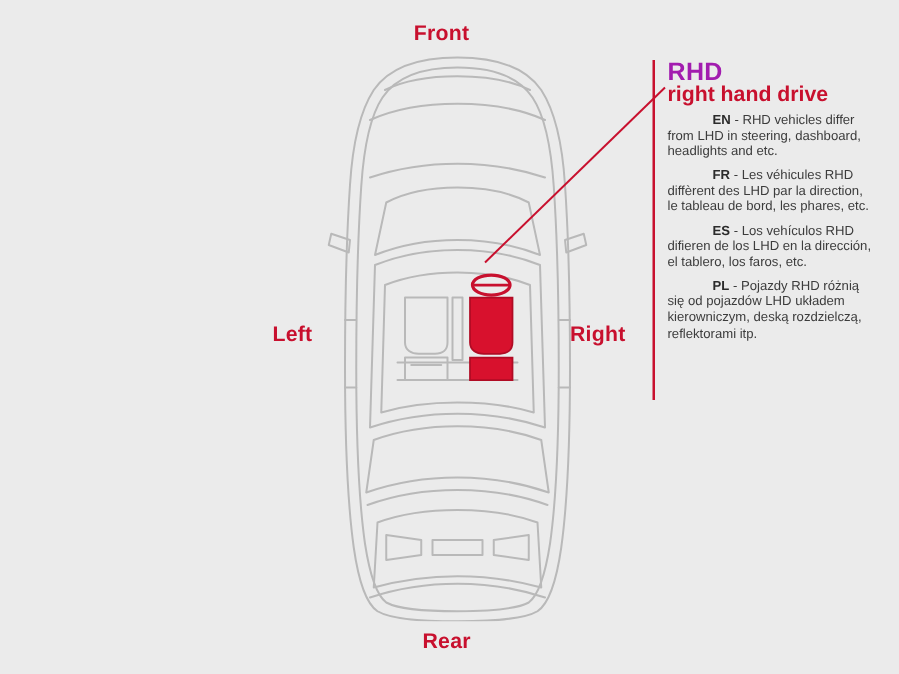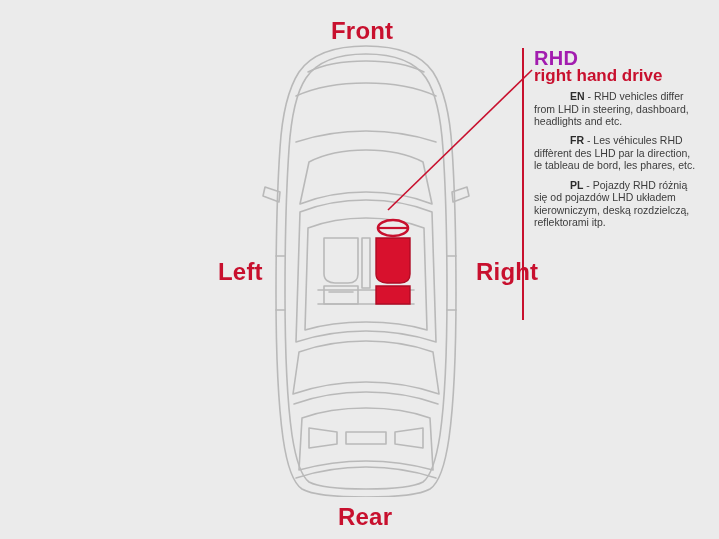--- a/index.html
+++ b/index.html
@@ -18,28 +18,28 @@
     position: absolute;
     left: 0; top: 0;
     width: 719px;
     height: 539px;
   }
 
   .dir-label {
     position: absolute;
     color: #c8102e;
     font-weight: bold;
-    font-size: 24px;
+    font-size: 17px;
     letter-spacing: 0.2px;
     white-space: nowrap;
   }
   .dir-front { left: 331px; top: 17px; }
   .dir-rear  { left: 338px; top: 503px; }
   .dir-left  { left: 218px; top: 258px; }
-  .dir-right { left: 476px; top: 258px; }
+  .dir-right { left: 456px; top: 258px; }
 
   #car-svg {
     position: absolute;
     left: 236px;
     top: 42px;
     width: 260px;
     height: 455px;
   }
 
   #callout-line {
@@ -167,17 +167,18 @@
   <svg id="callout-line" viewBox="0 0 160 170">
     <line x1="152" y1="20" x2="8" y2="160" stroke="#c8102e" stroke-width="1.6"></line>
   </svg>
 
   <div class="info-panel">
     <div class="info-title">RHD</div>
     <div class="info-sub">right hand drive</div>
     <div id="lang-list">
         <div class="lang-block"><span class="lang-code">EN</span><span> - RHD vehicles differ from LHD in steering, dashboard, headlights and etc.</span></div>
         <div class="lang-block"><span class="lang-code">FR</span><span> - Les véhicules RHD diffèrent des LHD par la direction, le tableau de bord, les phares, etc.</span></div>
+        <div class="lang-block"><span class="lang-code">ES</span><span> - Los vehículos RHD difieren de los LHD en la dirección, el tablero, los faros, etc.</span></div>
         <div class="lang-block"><span class="lang-code">PL</span><span> - Pojazdy RHD różnią się od pojazdów LHD układem kierowniczym, deską rozdzielczą, reflektorami itp.</span></div>
       </div>
   </div>
 
 </div>
 
 </body></html>

